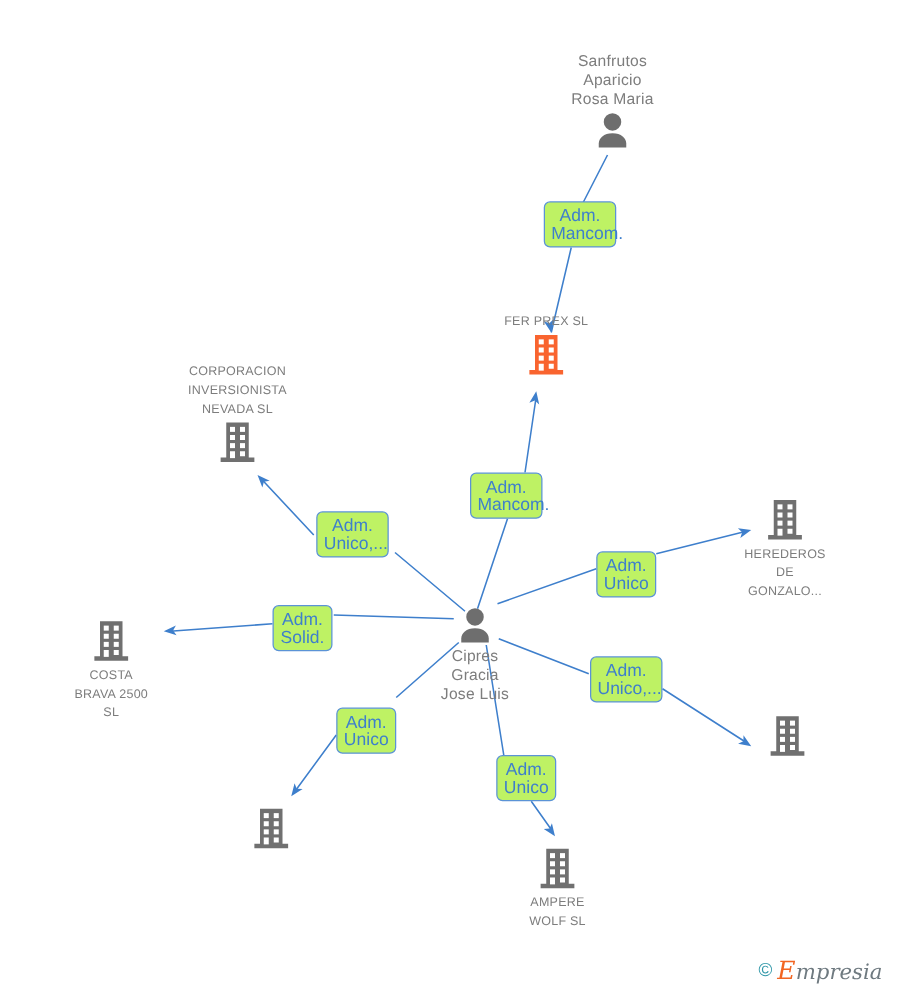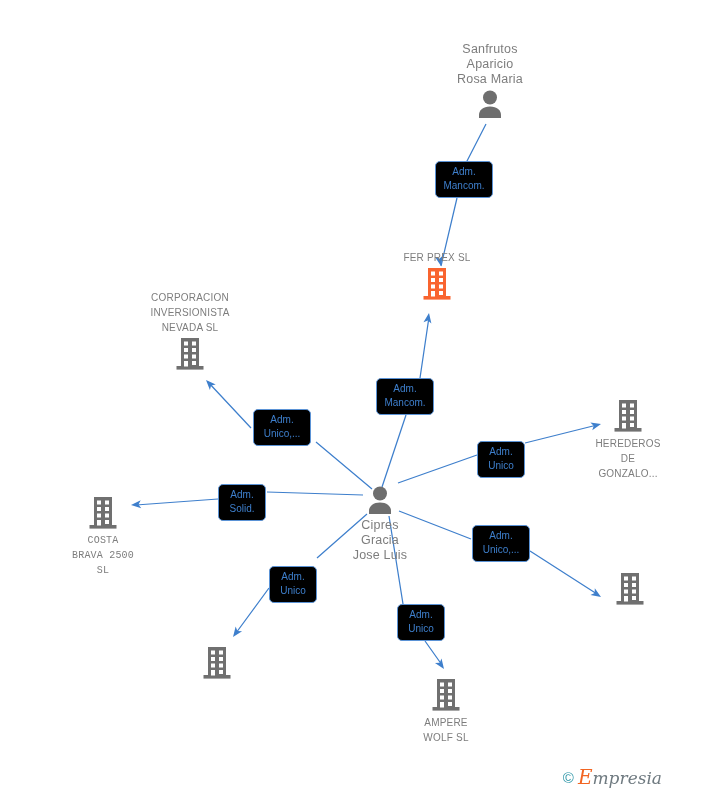--- a/index.html
+++ b/index.html
@@ -2,42 +2,42 @@
 <html><head>
 <meta charset="utf-8">
 <title>Empresia relationship graph</title>
 <style>
   html,body{margin:0;padding:0;background:#ffffff;}
   body{
     font-family:"Liberation Sans","DejaVu Sans",sans-serif;
     width:728px;height:795px;position:relative;overflow:hidden;
     -webkit-font-smoothing:antialiased;
   }
-  #graph{position:absolute;inset:0;width:672px;height:795px;}
+  #graph{position:absolute;inset:0;width:672px;height:795px;padding-left:44px;}
   svg.edges{position:absolute;left:0;top:0;width:728px;height:795px;}
 
   
   .node{position:absolute;width:160px;margin-left:-80px;text-align:center;}
   .node .label{
     color:#7d7d7d;font-size:12.5px;line-height:15px;letter-spacing:.2px;
     white-space:pre-line;
   }
   .node.company .label{font-size:10px;}
   .node .gfx{display:block;margin:0 auto;}
   .node.above .gfx{margin-top:2px;}
   .node.below .label{margin-top:3px;}
 
   
   .elabel{
     position:absolute;
     box-sizing:border-box;
     border:1.4px solid #5b93d6;border-radius:5px;
-    background:#000000;
+    background:#bef264;
     color:#3e7fcc;
-    font-size:10px;line-height:14px;
+    font-size:14px;line-height:14px;
     text-align:center;
     padding:3px 5px 4px 5px;
     white-space:pre-line;
     margin-left:-0px;
   }
 
   
   #watermark{
     position:absolute;right:10px;bottom:8px;
     display:flex;align-items:center;gap:4px;
@@ -129,21 +129,21 @@
             <rect x="17" y="4.5" width="4" height="4"></rect>
             <rect x="9" y="11" width="4" height="4"></rect>
             <rect x="17" y="11" width="4" height="4"></rect>
             <rect x="9" y="17.5" width="4" height="4"></rect>
             <rect x="17" y="17.5" width="4" height="4"></rect>
             <rect x="9" y="24" width="4" height="5.5"></rect>
             <rect x="17" y="24" width="4" height="4"></rect>
           </g>
         </svg>
       </div>
-      <div class="node company below" style="left: 103px; top: 496px; font-family: Liberation Mono, monospace;">
+      <div class="node company below" style="left: 89px; top: 496px;">
         <svg class="gfx" width="30" height="34" viewBox="0 0 30 34" xmlns="http://www.w3.org/2000/svg">
           <rect x="6" y="1" width="18" height="29" fill="#707070"></rect>
           <rect x="1.5" y="29" width="27" height="3.6" fill="#707070"></rect>
           <g fill="#ffffff">
             <rect x="9" y="4.5" width="4" height="4"></rect>
             <rect x="17" y="4.5" width="4" height="4"></rect>
             <rect x="9" y="11" width="4" height="4"></rect>
             <rect x="17" y="11" width="4" height="4"></rect>
             <rect x="9" y="17.5" width="4" height="4"></rect>
             <rect x="17" y="17.5" width="4" height="4"></rect>

